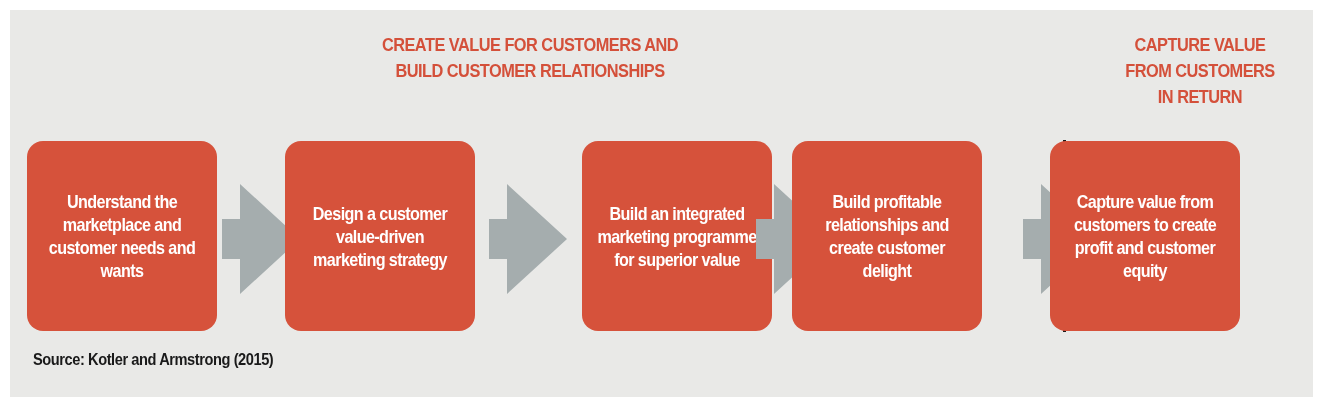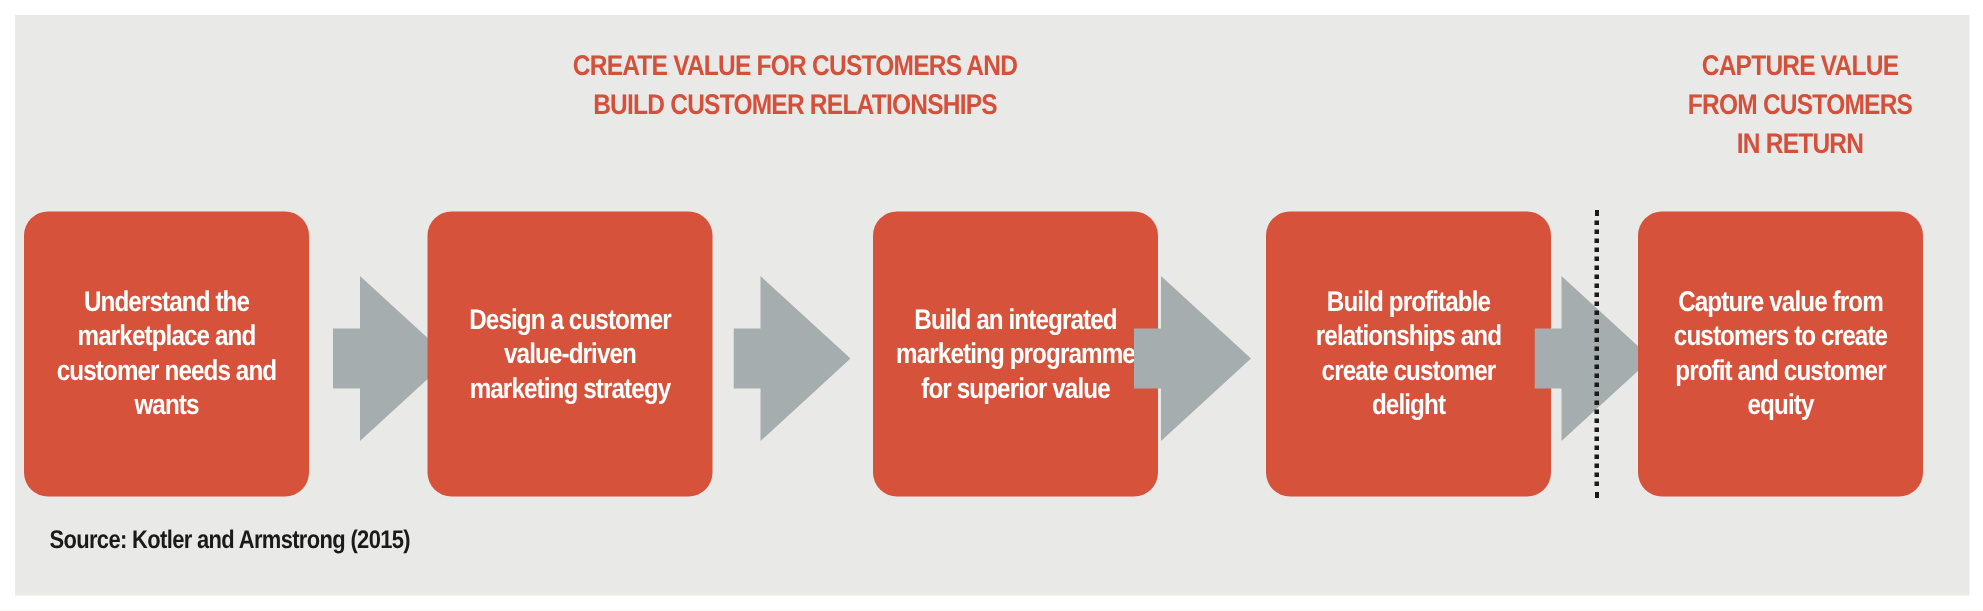--- a/index.html
+++ b/index.html
@@ -26,21 +26,21 @@
 <body>
 
 <div class="panel"></div>
 
 <div class="heading h1">CREATE VALUE FOR CUSTOMERS AND
 BUILD CUSTOMER RELATIONSHIPS</div>
 <div class="heading h2">CAPTURE VALUE
 FROM CUSTOMERS
 IN RETURN</div>
 
-<div class="box" style="left:16px">
+<div class="box" style="left:27px">
   <div class="box-text">Understand the marketplace and customer needs and wants</div>
 </div>
 <div class="arrow" style="left:222px">
   <svg width="78" height="110" viewBox="0 0 78 110">
       <polygon points="0,35 18,35 18,0 78,55 18,110 18,75 0,75" fill="#a5adae"></polygon>
     </svg>
 </div>
 
 <div class="box" style="left:285px">
   <div class="box-text">Design a customer value-driven marketing strategy</div>
@@ -53,28 +53,28 @@
 
 <div class="box" style="left:582px">
   <div class="box-text">Build an integrated marketing programme for superior value</div>
 </div>
 <div class="arrow" style="left:756px">
   <svg width="78" height="110" viewBox="0 0 78 110">
       <polygon points="0,35 18,35 18,0 78,55 18,110 18,75 0,75" fill="#a5adae"></polygon>
     </svg>
 </div>
 
-<div class="box" style="left:844px">
+<div class="box" style="left:792px">
   <div class="box-text">Build profitable relationships and create customer delight</div>
 </div>
 <div class="arrow" style="left:1023px">
   <svg width="78" height="110" viewBox="0 0 78 110">
       <polygon points="0,35 18,35 18,0 78,55 18,110 18,75 0,75" fill="#a5adae"></polygon>
     </svg>
 </div>
 
 <div class="divider"></div>
 
-<div class="box" style="left:1092px">
+<div class="box" style="left:1050px">
   <div class="box-text">Capture value from customers to create profit and customer equity</div>
 </div>
 
 <div class="source">Source: Kotler and Armstrong (2015)</div>
 
 </body></html>

